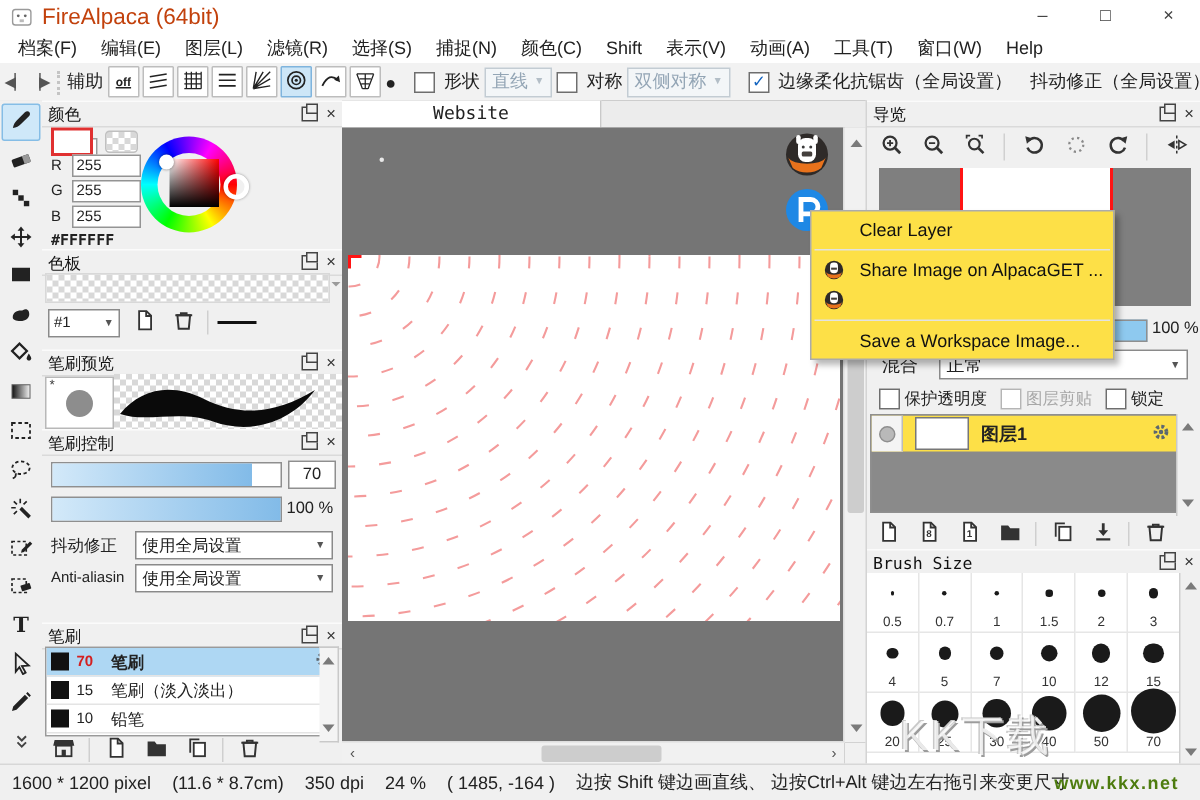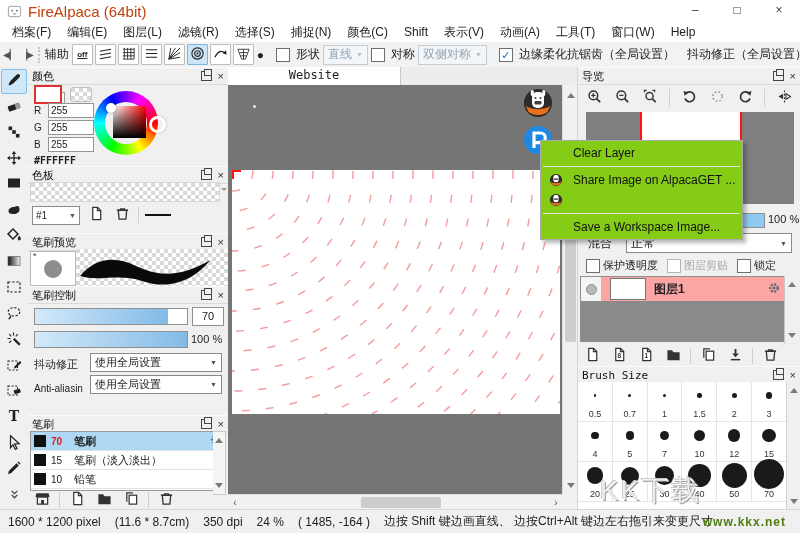--- a/index.html
+++ b/index.html
@@ -72,21 +72,21 @@
   .linechip{width:26px;height:2px;background:#111}
   
   #prevbox{position:absolute;left:2px;top:2px;width:44px;height:33px;background:#fff;border:1px solid #b8b8b8}
   #prevbox .star{position:absolute;left:2px;top:-1px;font-size:9px;color:#333}
   #prevbox .tip{position:absolute;left:13px;top:8px;width:18px;height:18px;border-radius:50%;background:#8d8d8d}
   #prevstroke{position:absolute;left:48px;top:0;right:0;height:37px}
   
   .slider{position:absolute;left:6px;width:152px;height:15px;background:#fff;border:1px solid #8f8f8f}
   .slider .fill{height:100%;background:linear-gradient(to right,#d3e9f9,#82bbe8)}
   .valbox{position:absolute;width:30px;height:17px;background:#fff;border:1px solid #8f8f8f;text-align:center;font-size:11px;line-height:17px}
-  .ctl-row{position:absolute;left:6px;right:6px;height:18px;display:flex;align-items:flex-end}
+  .ctl-row{position:absolute;left:6px;right:6px;height:18px;display:flex;align-items:center}
   .ctl-row .lbl{width:56px;font-size:11px}
   .ctl-row .ddl{flex:1;height:17px;font-size:11px}
   .pct{position:absolute;font-size:11px}
   
   #brushlist{position:absolute;left:2px;right:2px;top:16px;height:58px;background:#fff;border:1px solid #9a9a9a;overflow:hidden}
   .brow{height:18px;display:flex;align-items:center;gap:5px;padding:0 3px;border-bottom:1px solid #e4e4e4}
   .brow.sel{background:#aed7f3}
   .brow .sw{width:12px;height:12px;background:#111;flex:none}
   .brow .bsize{width:18px;font-size:10px}
   .brow.sel .bsize{color:#d42020;font-weight:bold}
@@ -123,37 +123,37 @@
   #navthumb{position:absolute;top:45px;left:8px;right:6px;height:92px;background:#7f7f7f}
   #navcanvas{position:absolute;left:54px;width:98px;top:0;bottom:0;background:#fff;border-left:2px solid #ff1414;border-right:2px solid #ff1414}
   #layer-opacity{position:absolute;left:8px;top:5px;width:177px;height:13px;background:#8ec9ef;border:1px solid #8f8f8f}
   #layer-opacity-val{position:absolute;left:190px;top:5px;font-size:11px}
   #blendrow{position:absolute;left:10px;right:8px;top:26px;height:18px;display:flex;align-items:center;gap:14px}
   #blendrow .ddl{flex:1;height:18px}
   #layerchecks{position:absolute;left:8px;top:50px;right:2px;height:14px;display:flex;align-items:flex-start;gap:9px;font-size:11px;white-space:nowrap}
   .lc{display:flex;align-items:center}
   .lc.dis{color:#a8a8a8}
   #layerlist{position:absolute;left:2px;right:2px;top:68px;height:64px;background:#8a8a8a;border:1px solid #8f8f8f;overflow:hidden}
-  #layerrow{height:24px;background:#fca5a5;display:flex;align-items:center}
+  #layerrow{height:24px;background:#fde047;display:flex;align-items:center}
   #viscol{width:20px;height:100%;background:#f4f4f4;border-right:1px solid #bbb;display:flex;align-items:center;justify-content:center}
   #visdot{width:9px;height:9px;border-radius:50%;background:#b9b9b9;border:1px solid #8f8f8f}
   #lthumb{width:34px;height:20px;background:#fff;border:1px solid #777;margin:0 8px}
   #lname{flex:1;font-weight:bold;font-size:12px}
   #lgear{margin-right:16px}
   #llscroll{position:absolute;right:2px;top:68px;width:13px;height:64px;background:#f0f0f0;border-left:1px solid #c9c9c9;display:flex;flex-direction:column;justify-content:space-between;align-items:center;padding:2px 0}
   #layerbtns{top:138px}
   
   #sizegrid{position:absolute;left:0;top:16px;right:13px;bottom:0;background:#fff;display:grid;grid-template-columns:repeat(6,1fr);grid-auto-rows:40px;overflow:hidden}
   .szcell{border-right:1px solid #e6e6e6;border-bottom:1px solid #e6e6e6;display:flex;flex-direction:column;align-items:center;justify-content:flex-end;padding-bottom:2px}
   .szcell .dotarea{flex:1;display:flex;align-items:center;justify-content:center;width:100%}
   .szcell .dot{border-radius:50%;background:#1a1a1a}
   .szcell .szlabel{font-size:9px;color:#333;line-height:10px}
   #bsscroll{position:absolute;right:0;top:16px;width:13px;bottom:0;background:#f0f0f0;border-left:1px solid #cfcfcf;display:flex;flex-direction:column;justify-content:space-between;align-items:center;padding:2px 0}
   
-  #ctxmenu{position:absolute;left:540px;top:140px;width:201px;background:#84cc16;border:1px solid #ababab;box-shadow:3px 3px 4px rgba(0,0,0,.28);z-index:60;padding:2px 0}
+  #ctxmenu{position:absolute;left:540px;top:140px;width:201px;background:#fde047;border:1px solid #ababab;box-shadow:3px 3px 4px rgba(0,0,0,.28);z-index:60;padding:2px 0}
   .cmitem{height:20px;display:flex;align-items:center;padding-left:32px;position:relative;font-size:12px;color:#111;white-space:nowrap}
   .cmitem .cmicon{position:absolute;left:8px;top:3px;width:14px;height:14px}
   .cmsep{height:1px;background:#e2e2e2;margin:3px 2px}
   
   #statusbar{position:absolute;left:0;right:0;bottom:0;height:23px;background:#f0f0f0;border-top:1px solid #d7d7d7;display:flex;align-items:center;gap:14px;padding-left:8px;font-size:12px;white-space:nowrap;overflow:hidden}
   #wm-url{position:absolute;right:14px;bottom:4px;font-size:12px;font-weight:bold;letter-spacing:1px;color:#4d7c0f;z-index:70}
   #wm-big{position:absolute;left:600px;top:472px;font-size:28px;font-weight:normal;color:rgba(255,255,255,.78);text-shadow:1px 1px 0 #9c9c9c,-1px -1px 0 #c8c8c8;z-index:55;letter-spacing:2px}
 </style>
 </head>
 <body>

